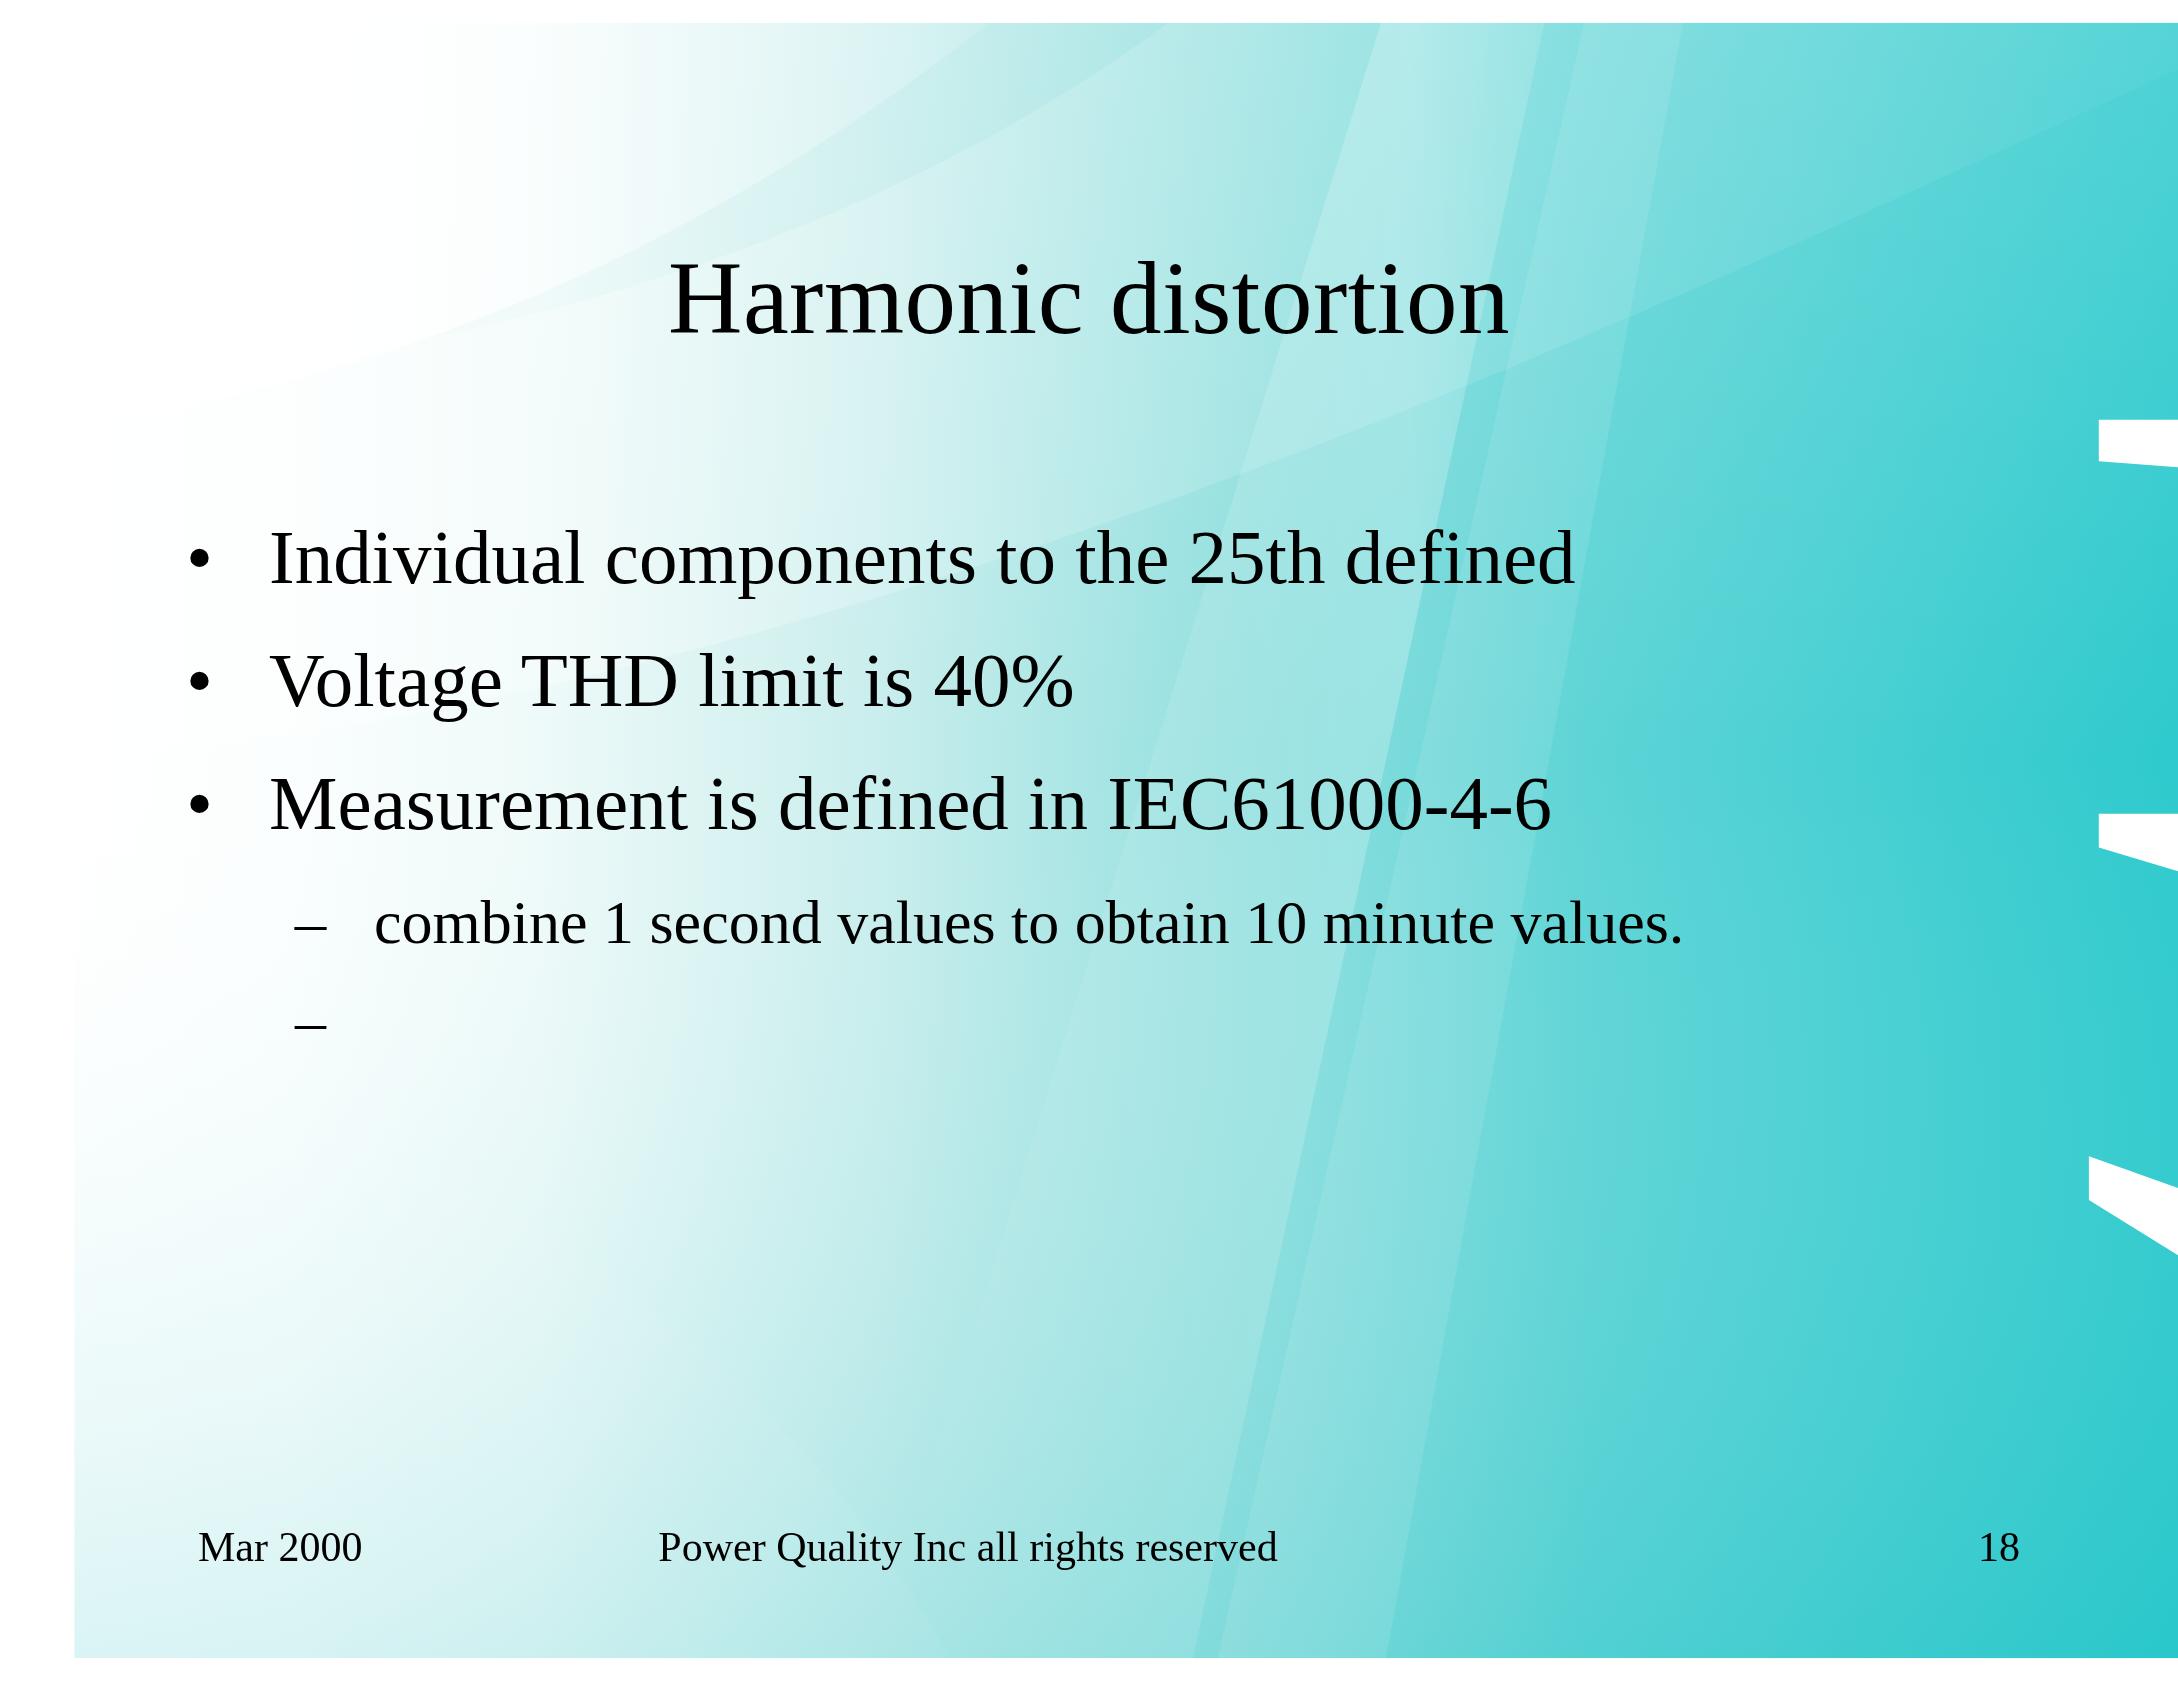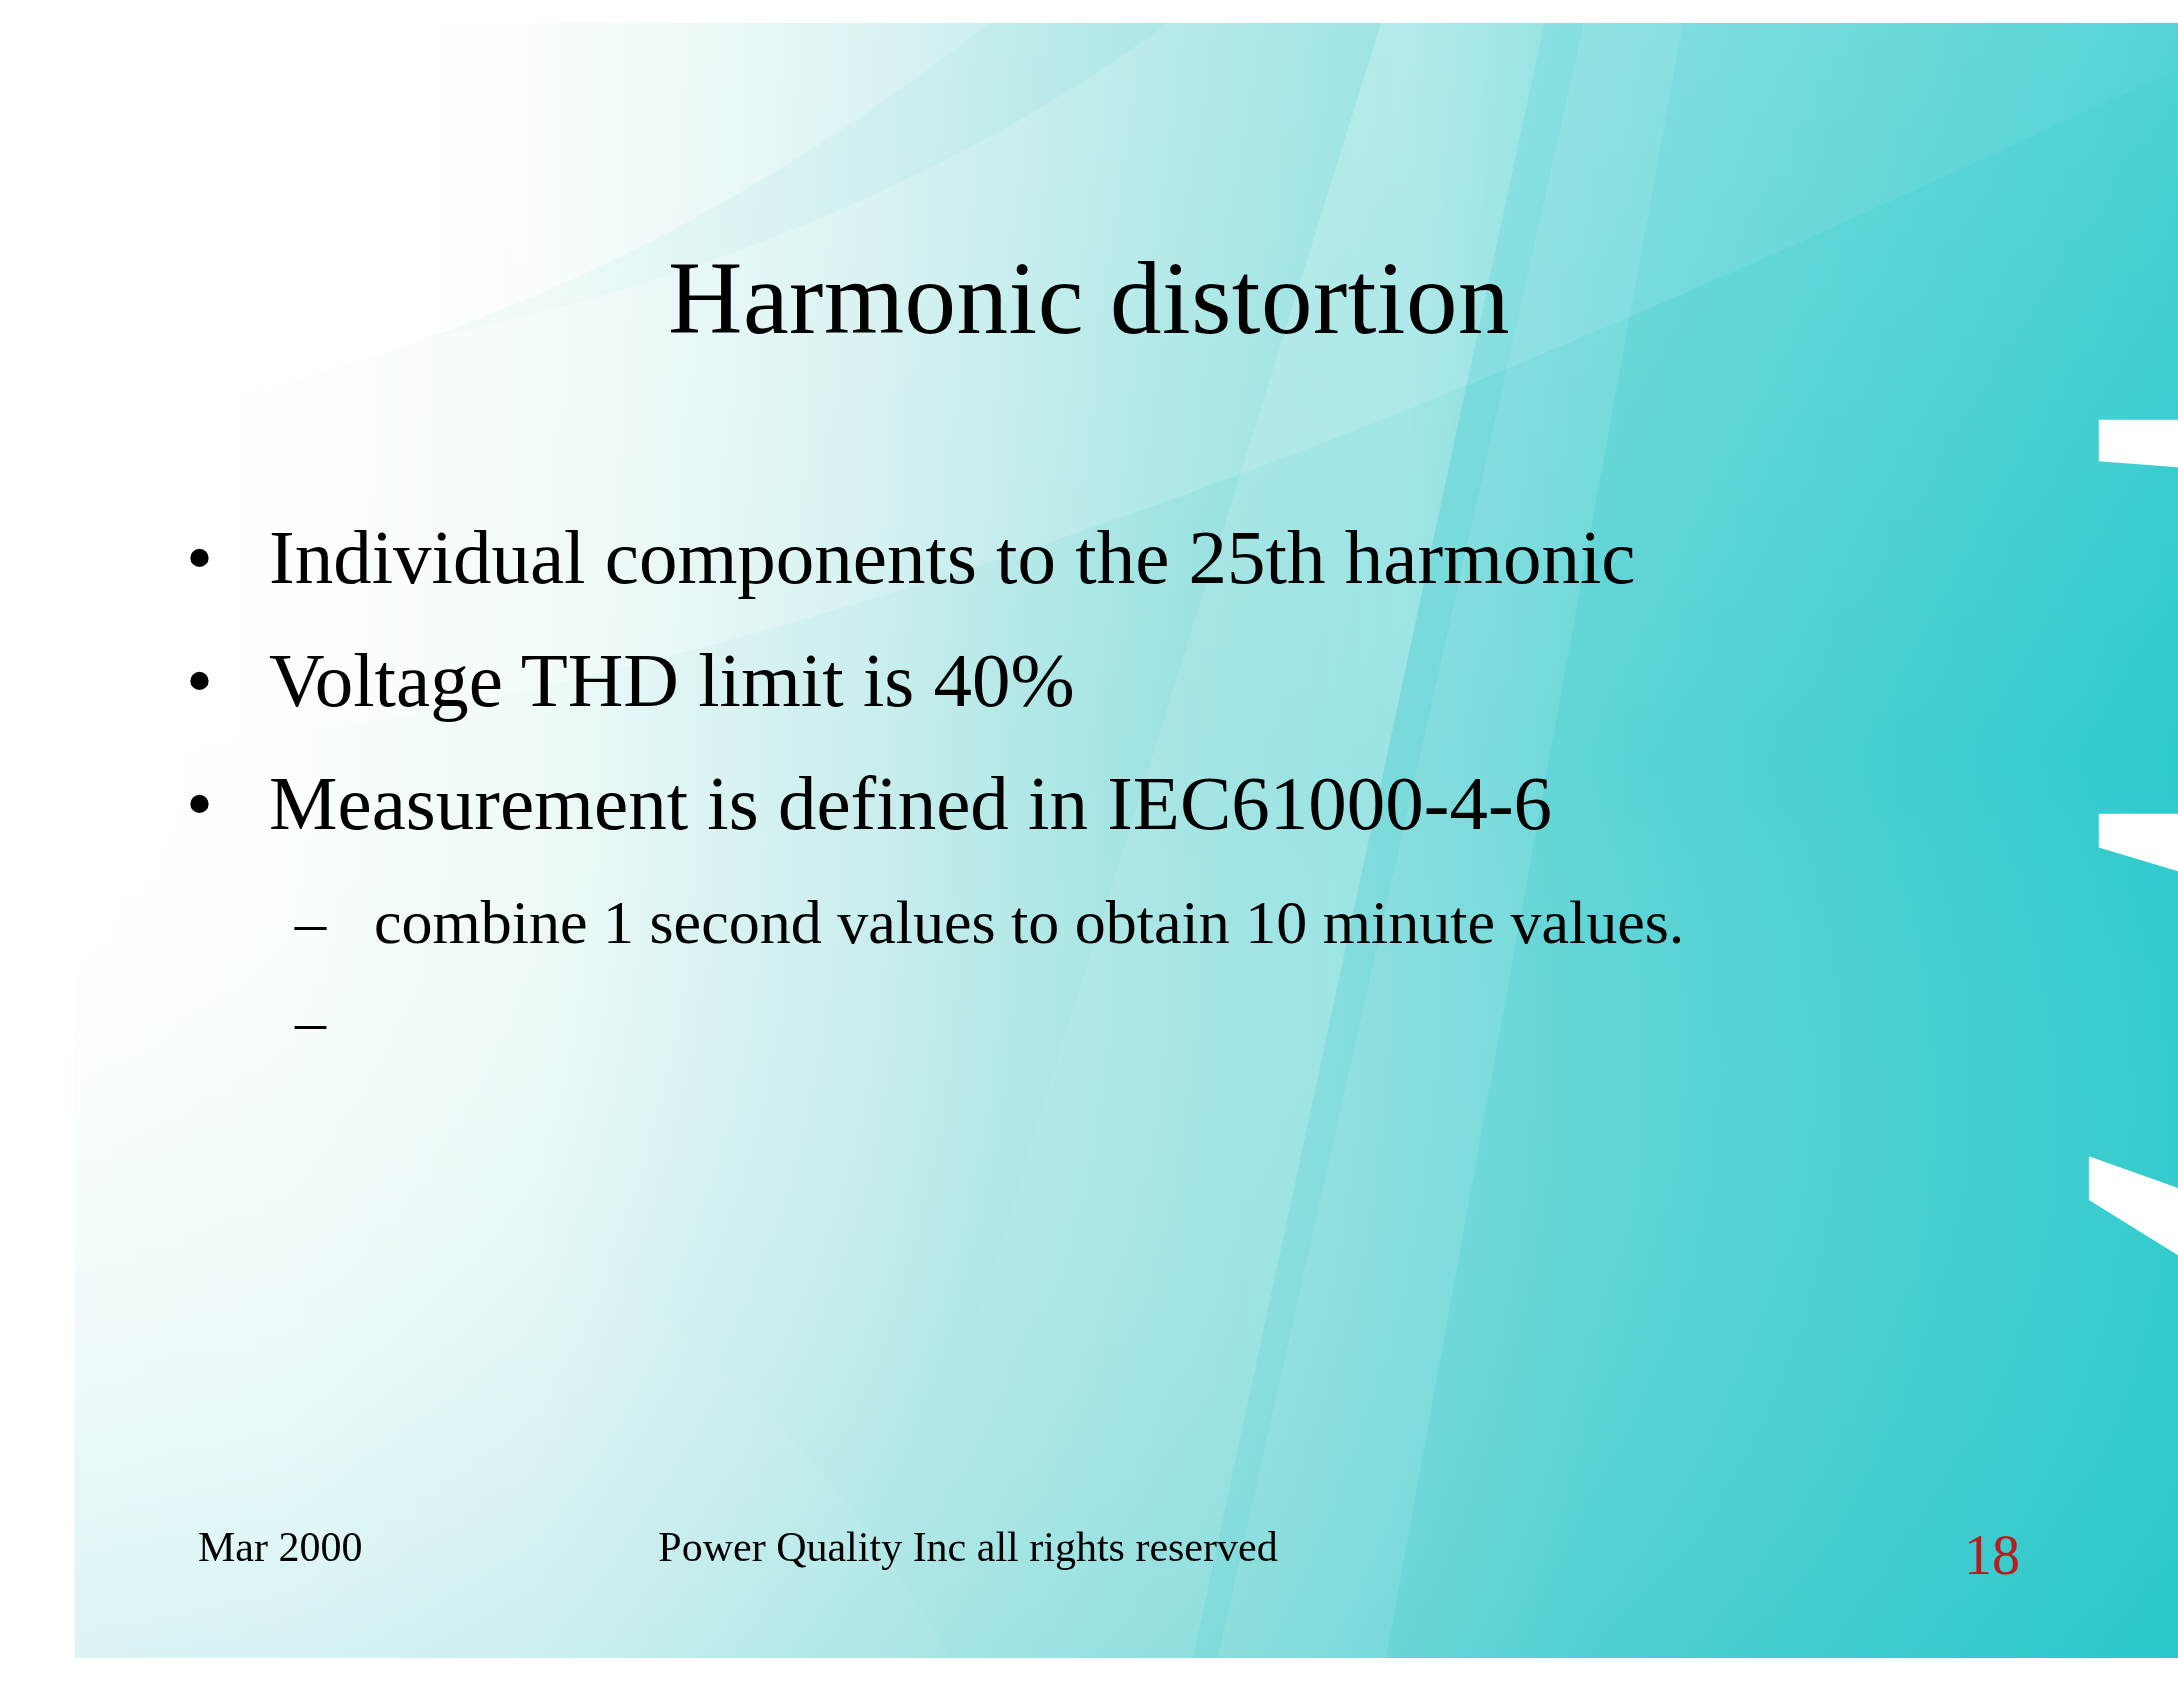--- a/index.html
+++ b/index.html
@@ -100,22 +100,22 @@
     top: 0;
     width: 1936px;
     text-align: center;
     font-size: 42px;
     color: #000000;
   }
   .footer-page {
     position: absolute;
     right: 158px;
     top: 0;
-    font-size: 56px;
-    color: #b91c1c;
+    font-size: 42px;
+    color: #000000;
   }
 </style>
 </head>
 <body>
 
 <div id="slide">
 
   <svg class="bg-canvas" viewBox="0 0 2200 1700" preserveAspectRatio="none" xmlns="http://www.w3.org/2000/svg">
     <defs>
       <linearGradient id="mainGrad" x1="0" y1="0" x2="1" y2="0">
@@ -175,21 +175,21 @@
       <polygon points="2110,1168 2200,1200 2200,1268 2110,1212" fill="#ffffff"></polygon>
     </g>
   </svg>
 
   <div class="title">Harmonic distortion</div>
 
   <div class="body-list">
 
     <div class="l1">
       <span class="marker">•</span>
-      <span class="txt">Individual components to the 25th harmonic</span>
+      <span class="txt">Individual components to the 25th defined</span>
     </div>
 
     <div class="l1">
       <span class="marker">•</span>
       <span class="txt">Voltage THD limit is 40%</span>
     </div>
 
     <div class="l1">
       <span class="marker">•</span>
       <span class="txt">Measurement is defined in IEC61000-4-6</span>

